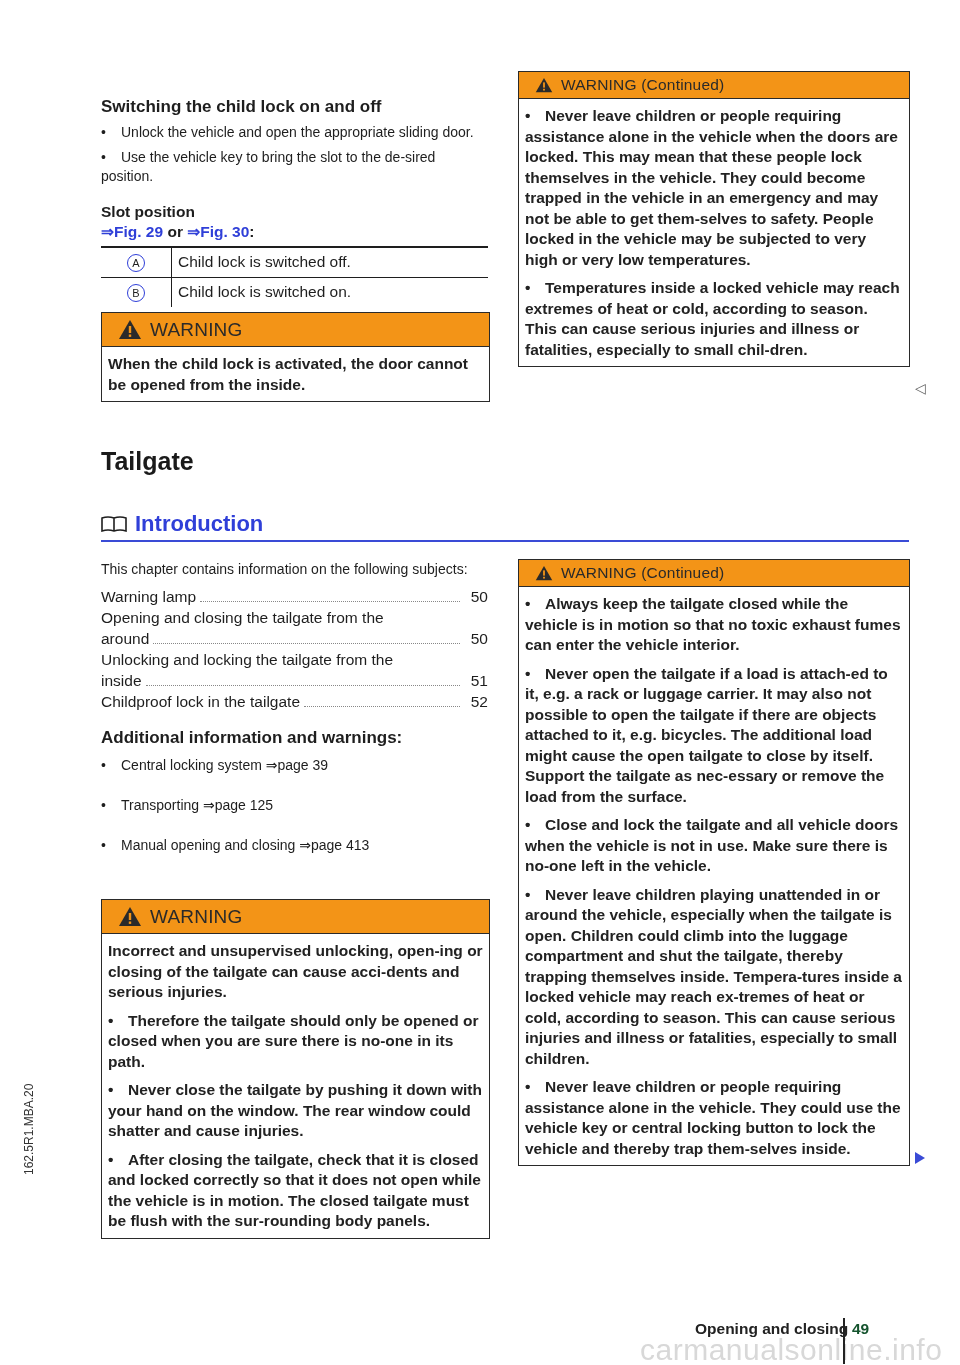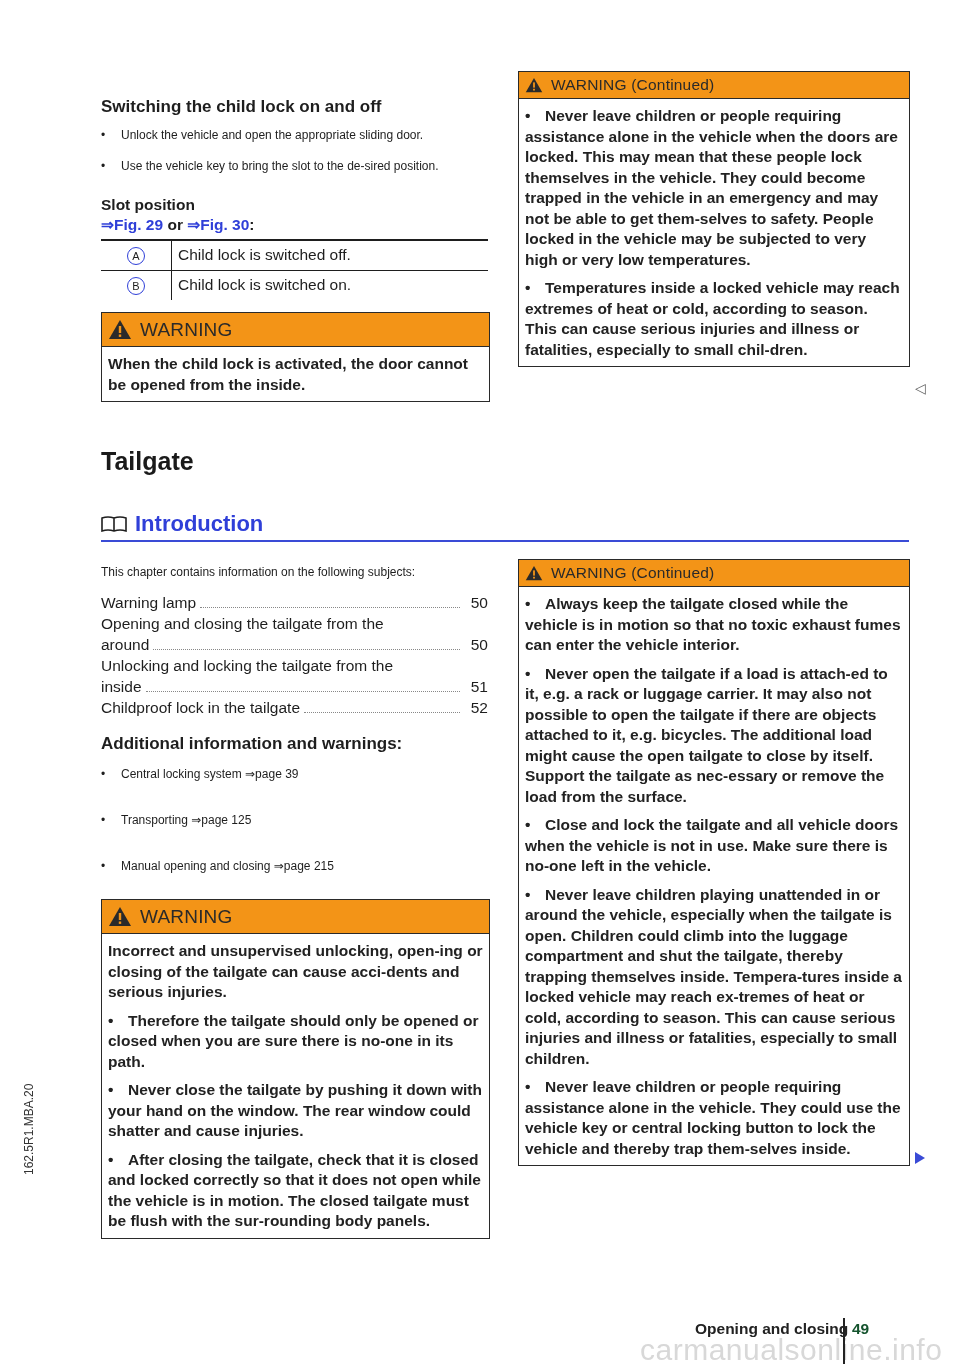--- a/index.html
+++ b/index.html
@@ -2,36 +2,36 @@
 <html><head>
 <meta charset="utf-8">
 <style>
   html, body { margin: 0; padding: 0; background: #ffffff; }
   body { width: 960px; height: 1365px; position: relative; overflow: hidden;
          font-family: "Liberation Sans", sans-serif; color: #1e1e1e; }
   .col { position: absolute; }
   .left { left: 101px; width: 387px; }
   .right { left: 518px; width: 390px; }
   p { margin: 0; }
-  .body-text { font-size: 12px; line-height: 25px; }
+  .body-text { font-size: 14px; line-height: 19px; }
   .bullet { padding-left: 0; position: relative; }
   h3.sub { font-size: 17px; font-weight: bold; margin: 0; }
   .link { color: #2f3fd8; }
   .slot-table { width: 387px; border-collapse: collapse; font-size: 15.5px; margin-top: 4px; }
   .slot-table tr { height: 30px; }
   .slot-table td { padding: 0; }
   .slot-table tr:first-child { border-top: 2px solid #1e1e1e; }
   .slot-table tr + tr { border-top: 1px solid #1e1e1e; }
   .slot-table td.key { width: 70px; text-align: center; border-right: 1px solid #1e1e1e; }
   .slot-table td.val { padding-left: 6px; }
   .circ { display: inline-block; width: 16px; height: 16px; border: 1.5px solid #2f3fd8; border-radius: 50%;
           font-size: 11px; line-height: 16px; text-align: center; color: #1e1e1e; }
   .warn { border: 1.5px solid #2a2a2a; background: #fff; }
   .warn-head { background: #f39417; border-bottom: 1.5px solid #2a2a2a; height: 33px; display: flex; align-items: center;
-               padding-left: 6px; font-size: 19px; color: #2a2a2a; letter-spacing: 0.2px; }
+               padding-left: 16px; font-size: 19px; color: #2a2a2a; letter-spacing: 0.2px; }
   .warn-head.small { height: 26px; font-size: 15.5px; }
   .warn-head svg { margin-right: 8px; }
   .warn-body { padding: 7px 6px 6px 6px; font-size: 15.5px; line-height: 20.5px; font-weight: bold; color: #222; }
   .warn-body p + p { margin-top: 8px; }
   .bdot { display: inline-block; width: 20px; }
   .h1 { font-size: 25px; font-weight: bold; color: #1a1a1a; }
   .intro-title { font-size: 22px; font-weight: bold; color: #2f3fd8; display: flex; align-items: center; }
   .intro-rule { position: absolute; left: 101px; top: 540px; width: 808px; height: 2px; background: #3a4bd6; }
   .toc { font-size: 15.5px; line-height: 21px; }
   .toc-row { display: flex; align-items: baseline; }
@@ -151,21 +151,21 @@
       <span class="lbl">Childproof lock in the tailgate</span>
         <span class="leader"></span>
         <span class="pg">52</span>
     </div>
   </div>
 
   <h3 class="sub" style="margin-top:16px;">Additional information and warnings:</h3>
   <ul class="list body-text" style="margin-top:8px;">
     <li><span class="bdot">•</span><span>Central locking system</span> <span>⇒page 39</span></li>
     <li><span class="bdot">•</span><span>Transporting</span> <span>⇒page 125</span></li>
-    <li><span class="bdot">•</span><span>Manual opening and closing</span> <span>⇒page 215</span></li>
+    <li><span class="bdot">•</span><span>Manual opening and closing</span> <span>⇒page 413</span></li>
   </ul>
 </div>
 
 <div class="col left warn" style="top:899px;">
   <div class="warn-head">
     <svg width="24" height="21" viewBox="0 0 24 21">
         <path d="M12 1 L23 20 L1 20 Z" fill="#2a2a2a"></path>
         <rect x="10.8" y="7" width="2.4" height="7" fill="#f39417"></rect>
         <rect x="10.8" y="15.5" width="2.4" height="2.4" fill="#f39417"></rect>
       </svg>

